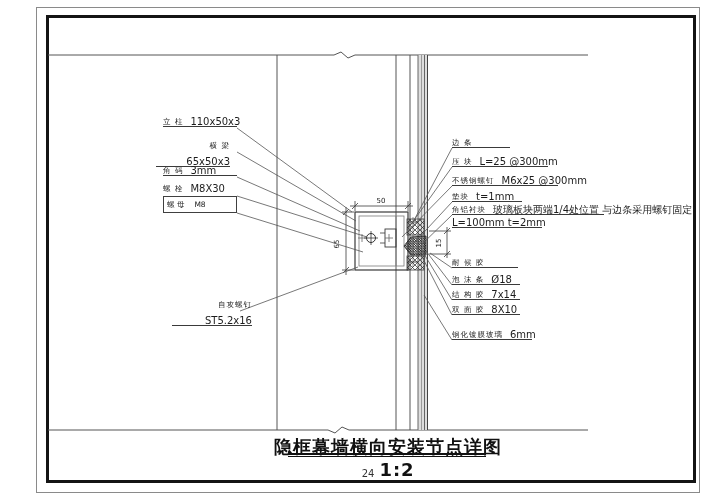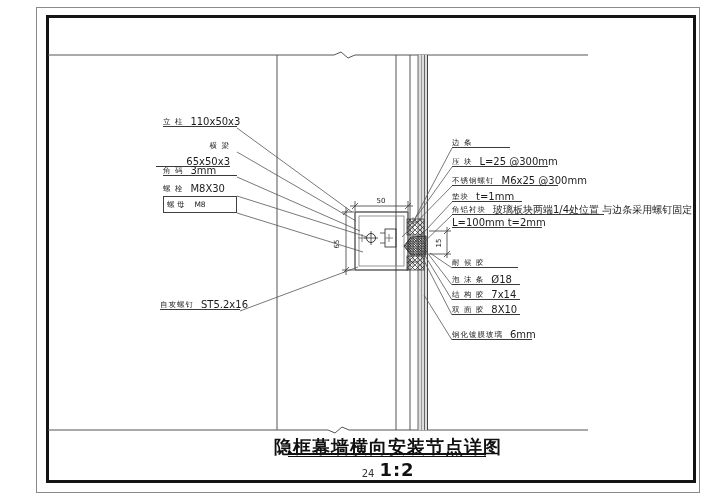--- a/index.html
+++ b/index.html
@@ -170,21 +170,21 @@
     <span class="val">3mm</span>
   </div>
   <div class="lbl noline" style="left:163px;top:184px;width:74px;">
     <span class="nm">螺 栓</span>
     <span class="val">M8X30</span>
   </div>
   <div class="lbl-box" style="left:163px;top:196px;width:74px;height:17px;">
     <span class="nm">螺 母</span>
     <span class="val">M8</span>
   </div>
-  <div class="lbl" style="left:160px;top:300px;width:80px;">
+  <div class="lbl" style="left:172px;top:300px;width:80px;flex-direction:column;">
     <span class="nm">自攻螺钉</span>
     <span class="val">ST5.2x16</span>
   </div>
 
   <div class="lbl" style="left:452px;top:138px;width:58px;">
     <span class="nm">边 条</span>
     <span class="val"></span>
   </div>
   <div class="lbl" style="left:452px;top:157px;width:96px;">
     <span class="nm">压 块</span>

